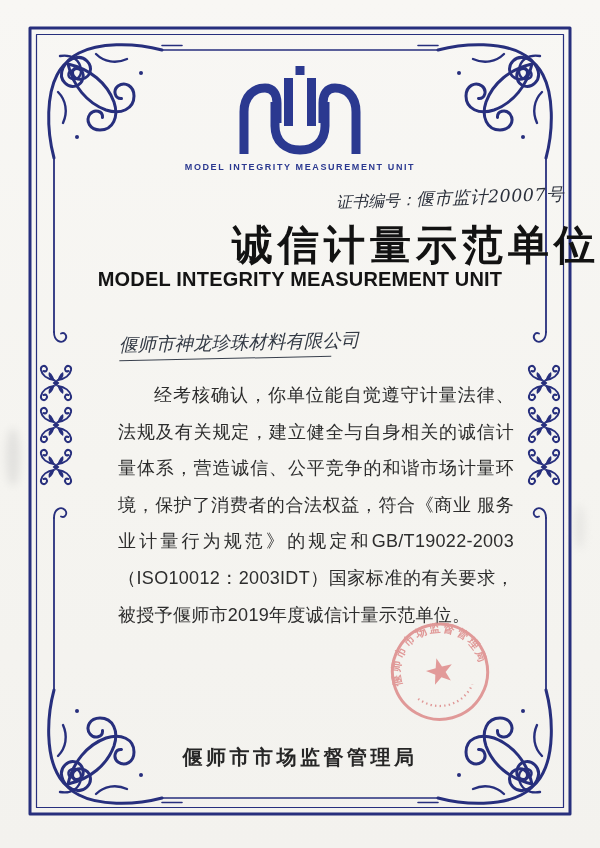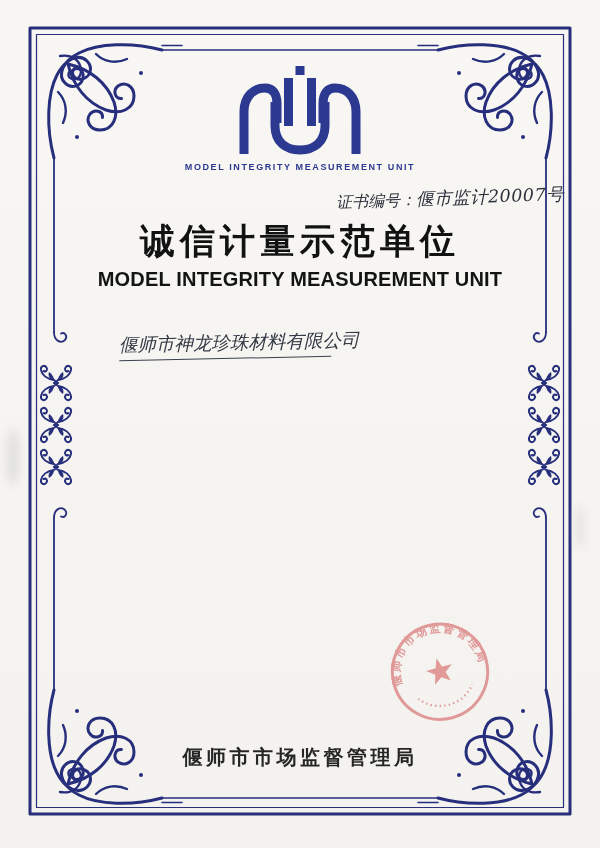--- a/index.html
+++ b/index.html
@@ -19,23 +19,23 @@
     color:#2b3990;font-family:"Liberation Sans",sans-serif;
   }
   .cert-no{
     position:absolute;left:336px;top:186px;width:220px;
     font-size:16px;color:#2c313c;white-space:nowrap;
     font-family:"DejaVu Serif","Liberation Serif",serif;
     font-style:italic;transform:rotate(-2deg);
   }
   .cert-no .val{font-size:17.5px;letter-spacing:.5px;}
   .title-cn{
-    position:absolute;left:0;top:218px;width:600px;margin:0;text-align:center;
+    position:absolute;left:0;top:218px;width:600px;margin:0;text-align:right;
     font-family:"DejaVu Serif","Liberation Serif",serif;
-    font-size:35px;font-weight:900;letter-spacing:5px;color:#121212;
+    font-size:41px;font-weight:900;letter-spacing:5px;color:#121212;
   }
   .title-en{
     position:absolute;left:0;top:268px;width:600px;margin:0;text-align:center;
     font-size:20px;font-weight:800;letter-spacing:.2px;color:#141414;
     font-family:"Liberation Sans","DejaVu Sans",sans-serif;
   }
   .recipient{
     position:absolute;left:119px;top:330px;width:212px;
     border-bottom:1.6px solid #39404d;padding-bottom:3px;
     font-size:18.5px;color:#333a45;white-space:nowrap;
@@ -150,20 +150,21 @@
 
   <div class="cert-no">
     <span>证书编号：</span><span class="val">偃市监计20007号</span>
   </div>
 
   <h1 class="title-cn">诚信计量示范单位</h1>
   <h2 class="title-en">MODEL INTEGRITY MEASUREMENT UNIT</h2>
 
   <div class="recipient">偃师市神龙珍珠材料有限公司</div>
 
+  <p class="body-text">经考核确认，你单位能自觉遵守计量法律、法规及有关规定，建立健全与自身相关的诚信计量体系，营造诚信、公平竞争的和谐市场计量环境，保护了消费者的合法权益，符合《商业 服务业计量行为规范》的规定和GB/T19022-2003（ISO10012：2003IDT）国家标准的有关要求，被授予偃师市2019年度诚信计量示范单位。</p>
 
 
   <svg class="seal" width="112" height="112" viewBox="0 0 120 120">
     <g transform="rotate(-15 60 64)">
       <circle cx="60" cy="64" r="51" fill="none" stroke="#d97777" stroke-width="3.2"></circle>
       <path d="M60,49 L63.5,59.1 L74.3,59.4 L65.7,65.9 L68.8,76.1 L60,70 L51.2,76.1 L54.3,65.9 L45.7,59.4 L56.5,59.1 Z" fill="#d86a6a" stroke="none" opacity="0.9"></path>
       <path id="sealArcTop" d="M17,64 A43,43 0 0 1 103,64" fill="none" stroke="none"></path>
       <text font-size="12" font-weight="600" fill="#d97777" letter-spacing="2.2" font-family="Liberation Sans, sans-serif">
         <textPath href="#sealArcTop" startOffset="50%" text-anchor="middle">偃师市市场监督管理局</textPath>
       </text>

